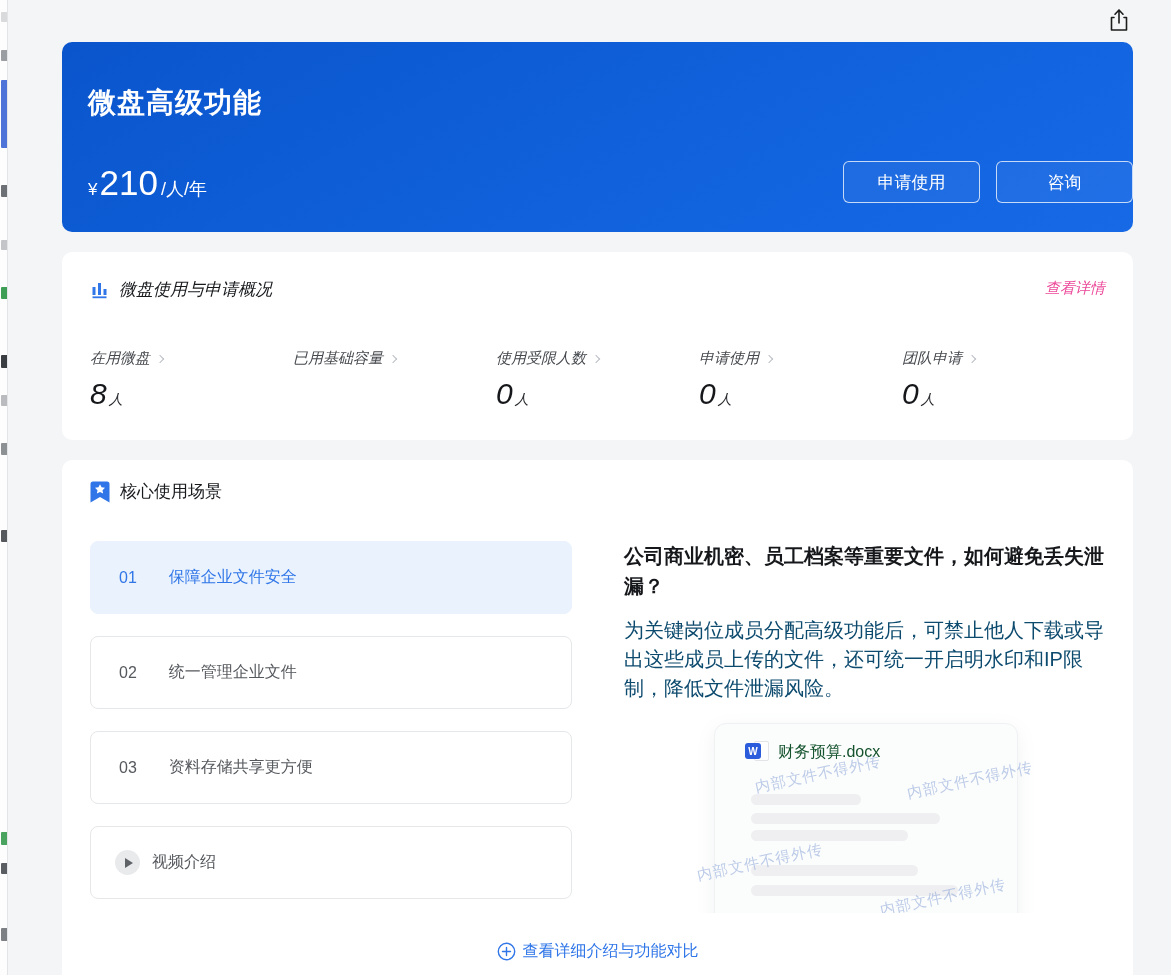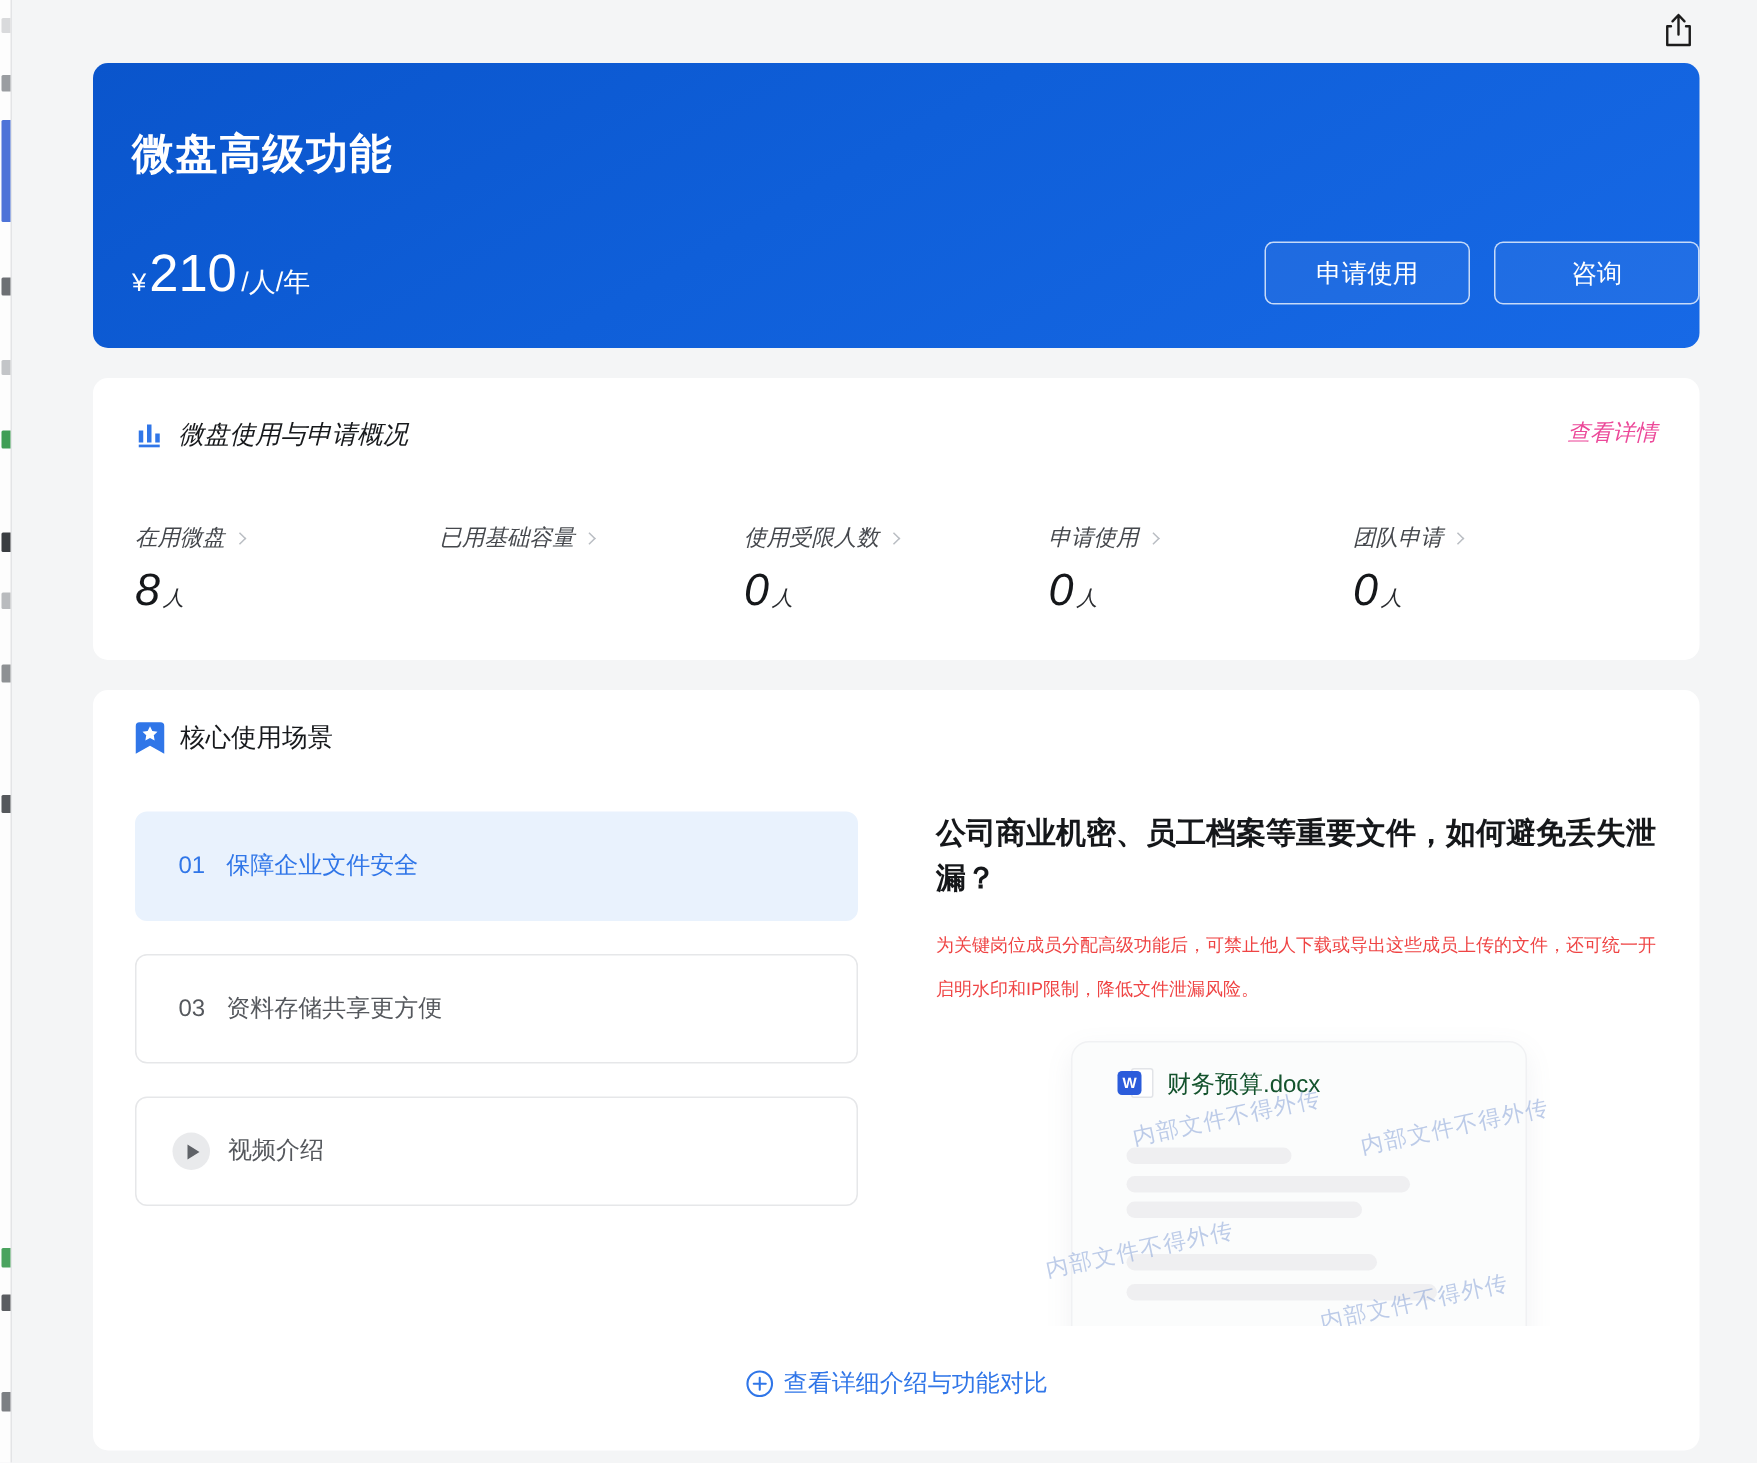--- a/index.html
+++ b/index.html
@@ -69,34 +69,34 @@
   .stat-value .sfx { font-size:14px; color:#2a2c30; margin-left:2px; }
 
   .scenarios { min-height:507px; padding:20px 28px 22px; }
   .cols { display:flex; margin-top:38px; }
   .list-col { width:482px; flex:none; }
   .scene-item {
     height:73px; border:1px solid #e6e7e9; border-radius:8px; margin-bottom:22px;
     display:flex; align-items:center; padding-left:28px; font-size:16px; color:#55585d;
     background:#fff; cursor:pointer;
   }
-  .scene-item .num { margin-right:14px; }
+  .scene-item .num { margin-right:32px; }
   .scene-item.active { background:#e9f2fd; border-color:#e9f2fd; color:#3076e8; }
   .scene-item.video { margin-bottom:0; padding-left:24px; }
   .play-icon {
     width:25px; height:25px; border-radius:50%; background:#e9eaec; flex:none;
     display:flex; align-items:center; justify-content:center; margin-right:12px;
   }
   .play-icon .tri {
     width:0; height:0; border-left:8px solid #5f6267;
     border-top:5px solid transparent; border-bottom:5px solid transparent; margin-left:2px;
   }
   .detail-col { margin-left:52px; width:483px; flex:none; }
   .detail-col h2 { font-size:20px; line-height:30px; font-weight:700; color:#15171a; }
-  .detail-col p { font-size:12px; line-height:29px; color:#ef4444; margin-top:15px; }
+  .detail-col p { font-size:20px; line-height:29px; color:#0c4a6e; margin-top:15px; }
 
   
   .mock-viewport { position:relative; margin-top:10px; width:483px; height:200px; overflow:hidden; }
   .mock-card {
     position:absolute; left:90px; top:10px; width:304px; height:225px;
     background:#fbfcfc; border:1px solid #f0f1f3; border-radius:12px;
     box-shadow:0 6px 18px rgba(120,130,145,0.10);
   }
   .doc-head { position:absolute; left:30px; top:17px; display:flex; align-items:center; }
   .word-icon { position:relative; width:24px; height:22px; flex:none; }
@@ -236,20 +236,24 @@
       </span>
       <span class="card-title">核心使用场景</span>
     </div>
 
     <div class="cols">
 
       <div class="list-col">
         <div class="scene-item active">
           <span class="num">01</span>
           <span>保障企业文件安全</span>
+        </div>
+        <div class="scene-item">
+          <span class="num">02</span>
+          <span>统一管理企业文件</span>
         </div>
         <div class="scene-item">
           <span class="num">03</span>
           <span>资料存储共享更方便</span>
         </div>
         <div class="scene-item video">
           <span class="play-icon">
               <span class="tri"></span>
             </span>
           <span>视频介绍</span>

